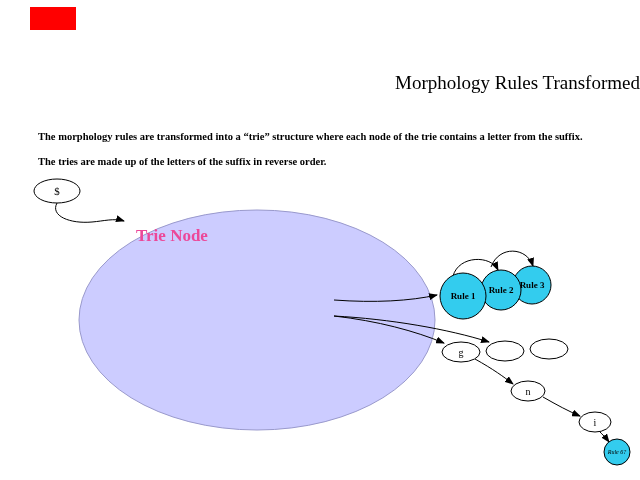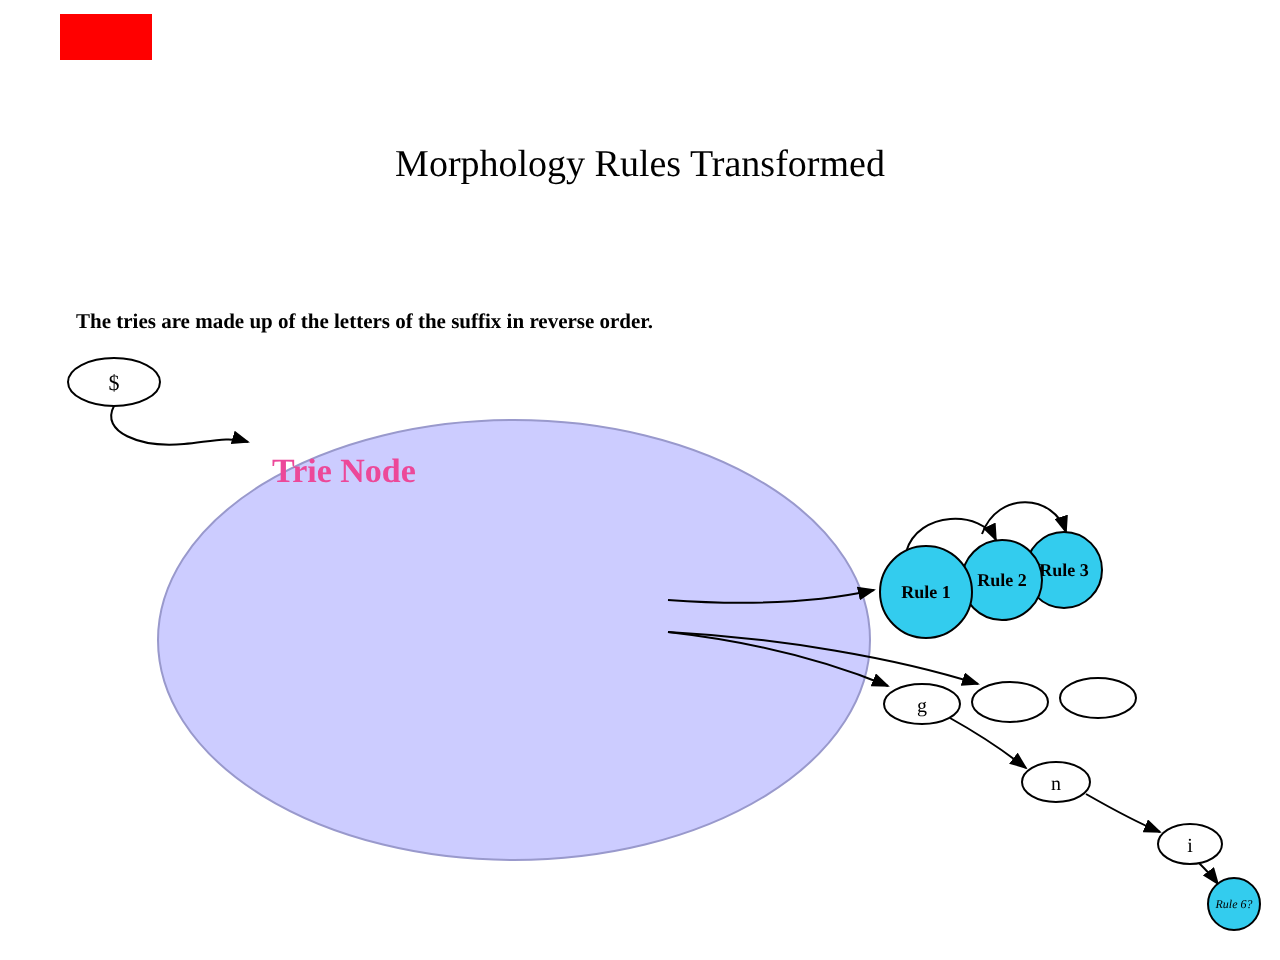--- a/index.html
+++ b/index.html
@@ -1,20 +1,20 @@
 <!DOCTYPE html>
 <html><head>
 <meta charset="utf-8">
 <style>
   html,body{margin:0;padding:0;background:#ffffff;}
   .slide{position:relative;width:640px;height:480px;background:#ffffff;font-family:"Liberation Serif",serif;overflow:hidden;}
   .layer{position:absolute;left:0;top:0;}
   .layerA{z-index:1;}
   .layerC{z-index:3;}
-  .title{position:absolute;left:0;top:72px;width:100%;text-align:center;font-size:19px;font-weight:normal;margin:0;z-index:2;color:#000;}
+  .title{position:absolute;left:0;top:72px;width:100%;text-align:right;font-size:19px;font-weight:normal;margin:0;z-index:2;color:#000;}
   .para{position:absolute;left:38px;font-weight:bold;font-size:10.5px;white-space:nowrap;margin:0;z-index:2;color:#000;}
   .para1{top:131px;}
   .para2{top:156px;}
   .trie-title{position:absolute;left:136px;top:226px;font-size:17px;font-weight:bold;z-index:2;color:#ec4899;}
   table.trie{position:absolute;left:160px;top:281px;border-collapse:collapse;z-index:2;background:#ffffff;table-layout:fixed;}
   table.trie td{border:1px solid #000;font-size:11px;height:13px;padding:0 2px;line-height:13px;overflow:hidden;color:#000;}
   td.lab{width:108px;font-weight:bold;}
   td.val{width:76px;text-align:center;}
   td.lab.plain{font-weight:normal;}
   text{font-family:"Liberation Serif",serif;fill:#000;}
@@ -25,20 +25,21 @@
 <div class="slide">
 
   <svg class="layer layerA" width="640" height="480">
     <rect x="30" y="7" width="46" height="23" fill="#FF0000"></rect>
     <ellipse cx="257" cy="320" rx="178" ry="110" stroke="#9999CC" stroke-width="1" fill="#CCCCFF"></ellipse>
     <ellipse cx="57" cy="191" rx="23" ry="12" fill="#ffffff" stroke="#000000" stroke-width="1"></ellipse>
     <text x="57" y="195" text-anchor="middle" font-size="11">$</text>
   </svg>
 
   <h1 class="title">Morphology Rules Transformed</h1>
+  <p class="para para1">The morphology rules are transformed into a “trie” structure where each node of the trie contains a letter from the suffix.</p>
   <p class="para para2">The tries are made up of the letters of the suffix in reverse order.</p>
 
   <div class="trie-title">Trie Node</div>
 
 
   <svg class="layer layerC" width="640" height="480">
     <defs>
       <marker id="arr" markerWidth="9" markerHeight="7" refX="8" refY="3.5" orient="auto">
         <path d="M0,0 L9,3.5 L0,7 z" fill="#000000"></path>
       </marker>

